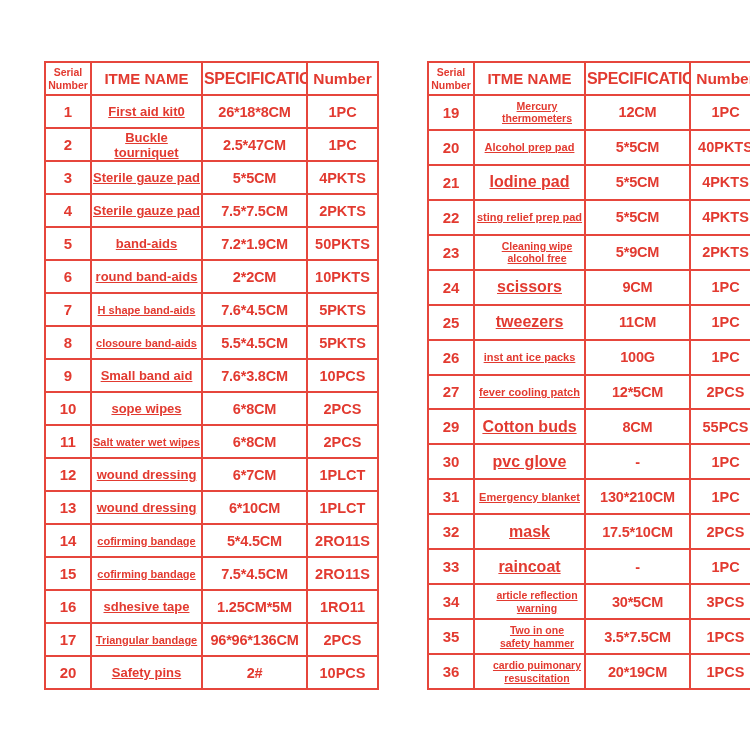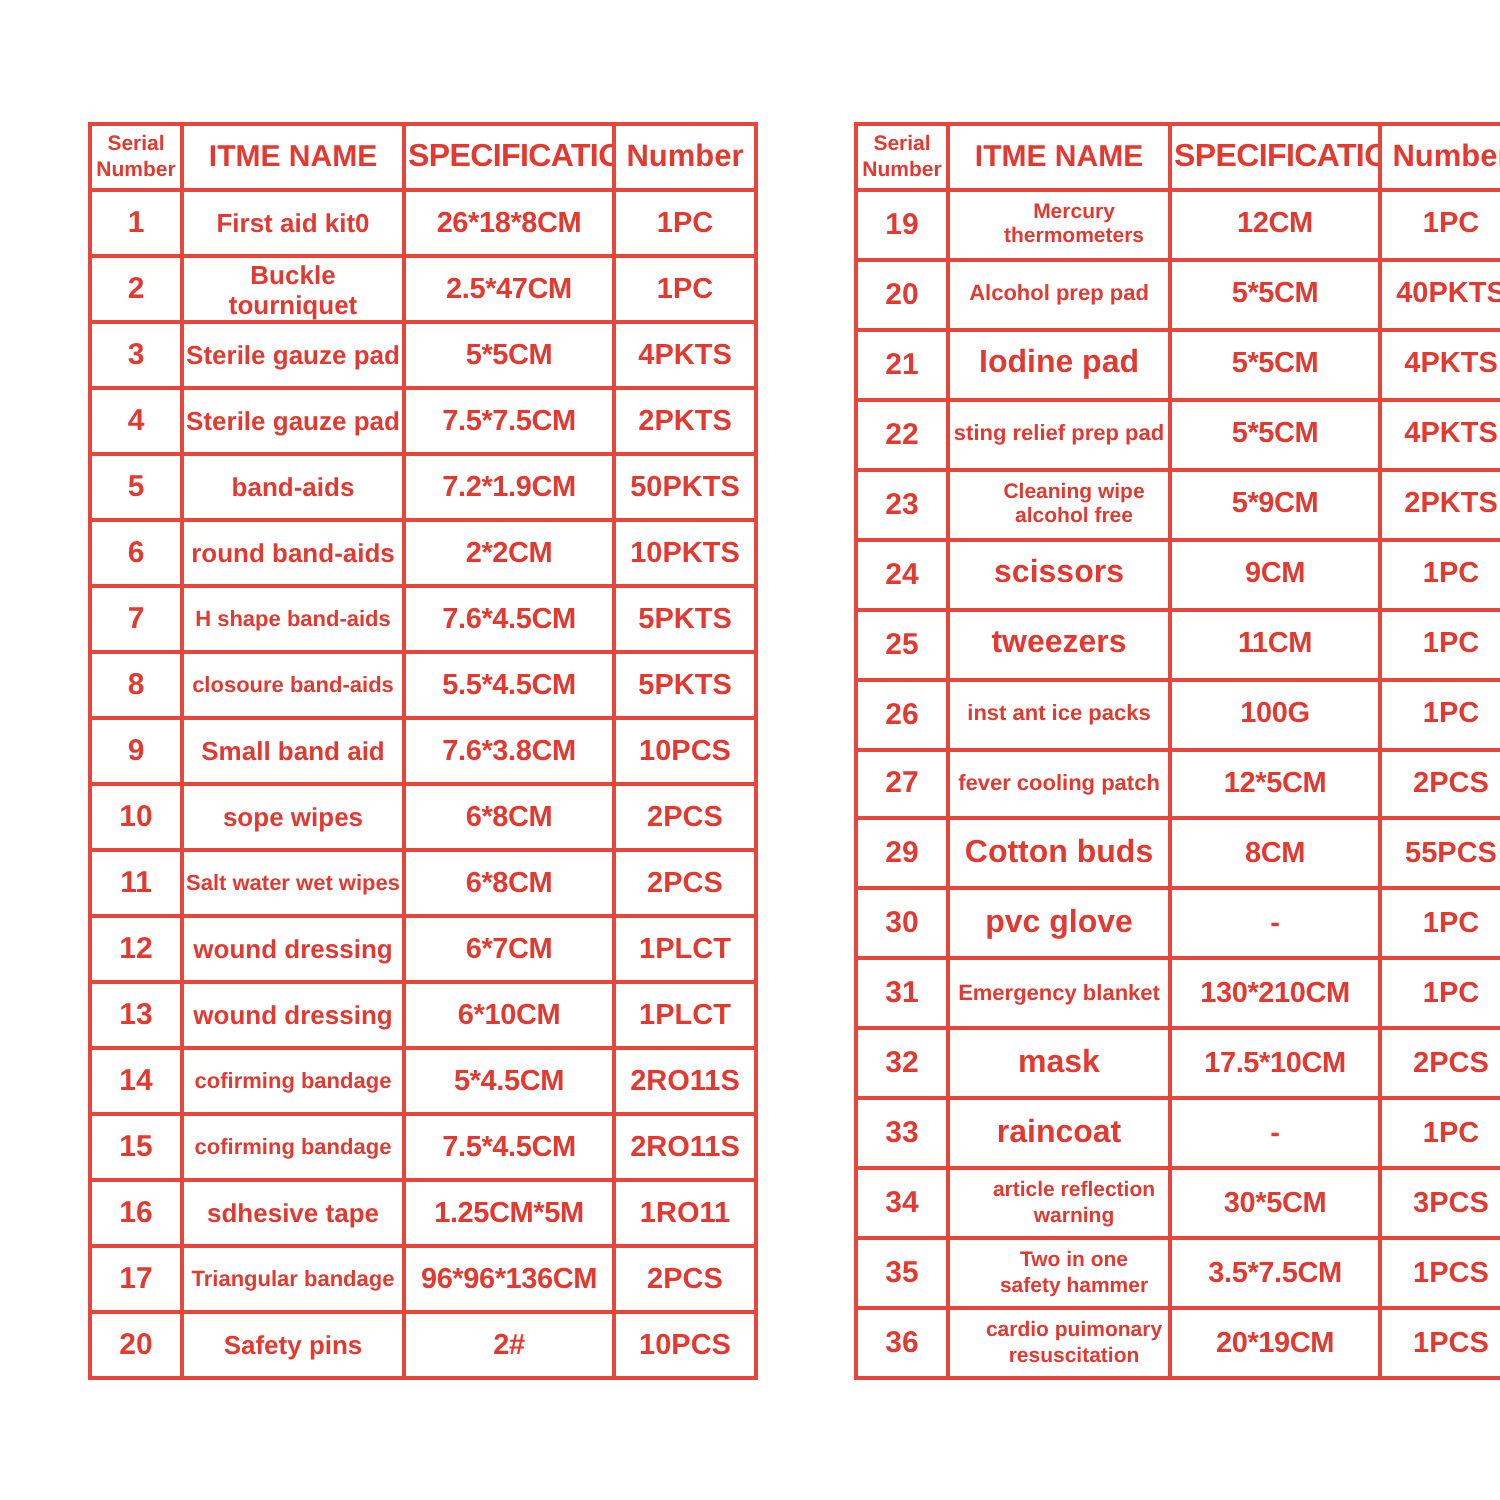--- a/index.html
+++ b/index.html
@@ -48,21 +48,21 @@
     line-height:1.15;
     white-space:pre-line;
     text-align:left;
     padding-left:4px;
   }
   th.h-item{font-size:15px;}
   th.h-spec{font-size:16px;letter-spacing:-0.3px;}
   th.h-num{font-size:15.5px;}
 
   td.serial{font-size:15px;font-weight:600;}
-  td.item{font-weight:600;white-space:pre-line;}
+  td.item{font-weight:600;white-space:pre-line;text-decoration:underline;}
   td.item.lg{font-size:16px;}
   td.item.md{font-size:13px;}
   td.item.sm{font-size:11px;}
   td.item.xs{font-size:10.5px;line-height:1.2;padding-left:16px;}
   td.spec{font-size:14.5px;font-weight:600;letter-spacing:-0.2px;}
   td.num{font-size:14.5px;font-weight:700;}
 </style>
 </head>
 <body>
 

